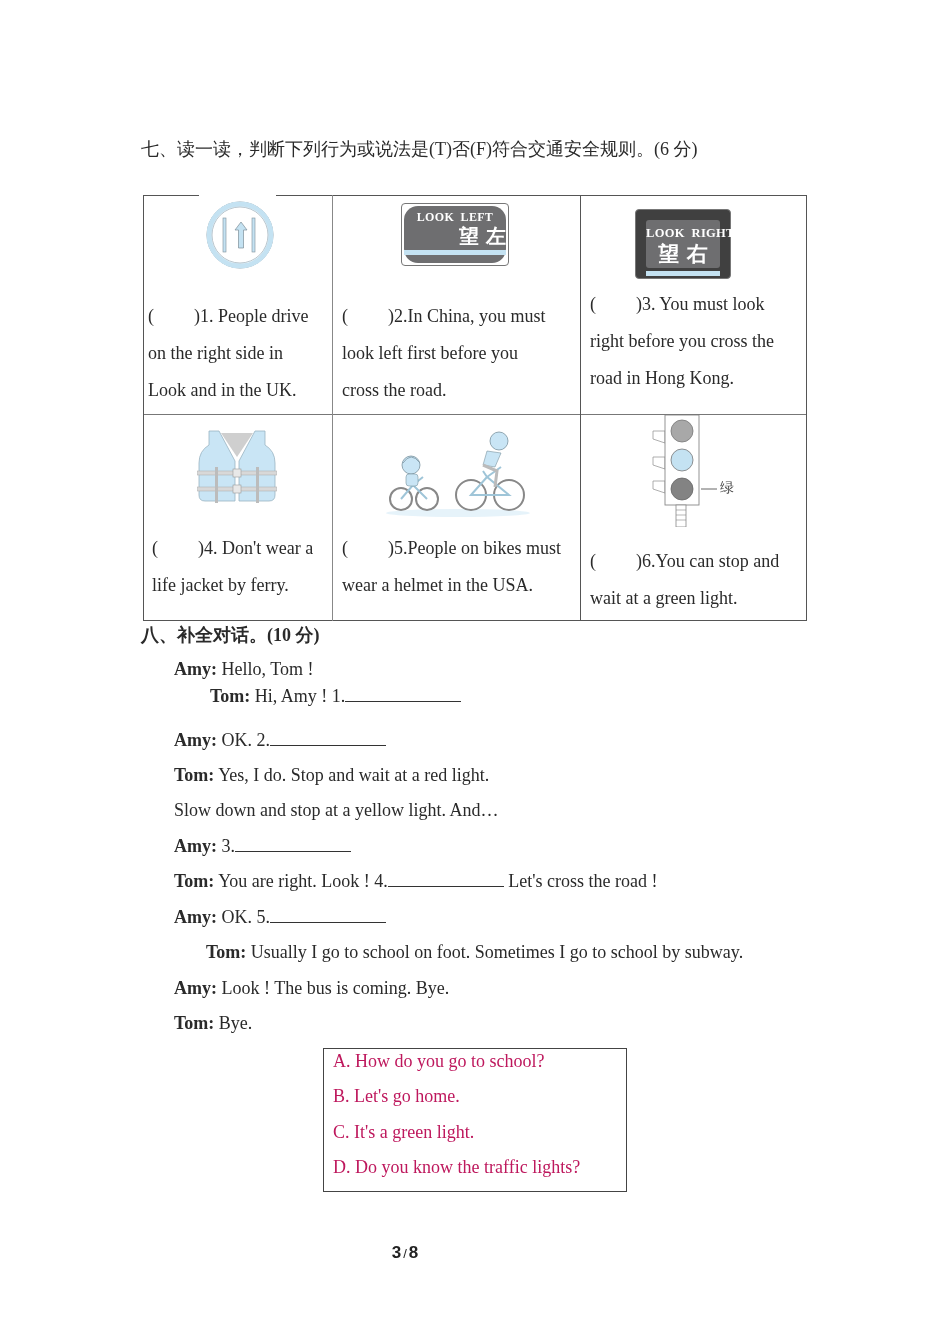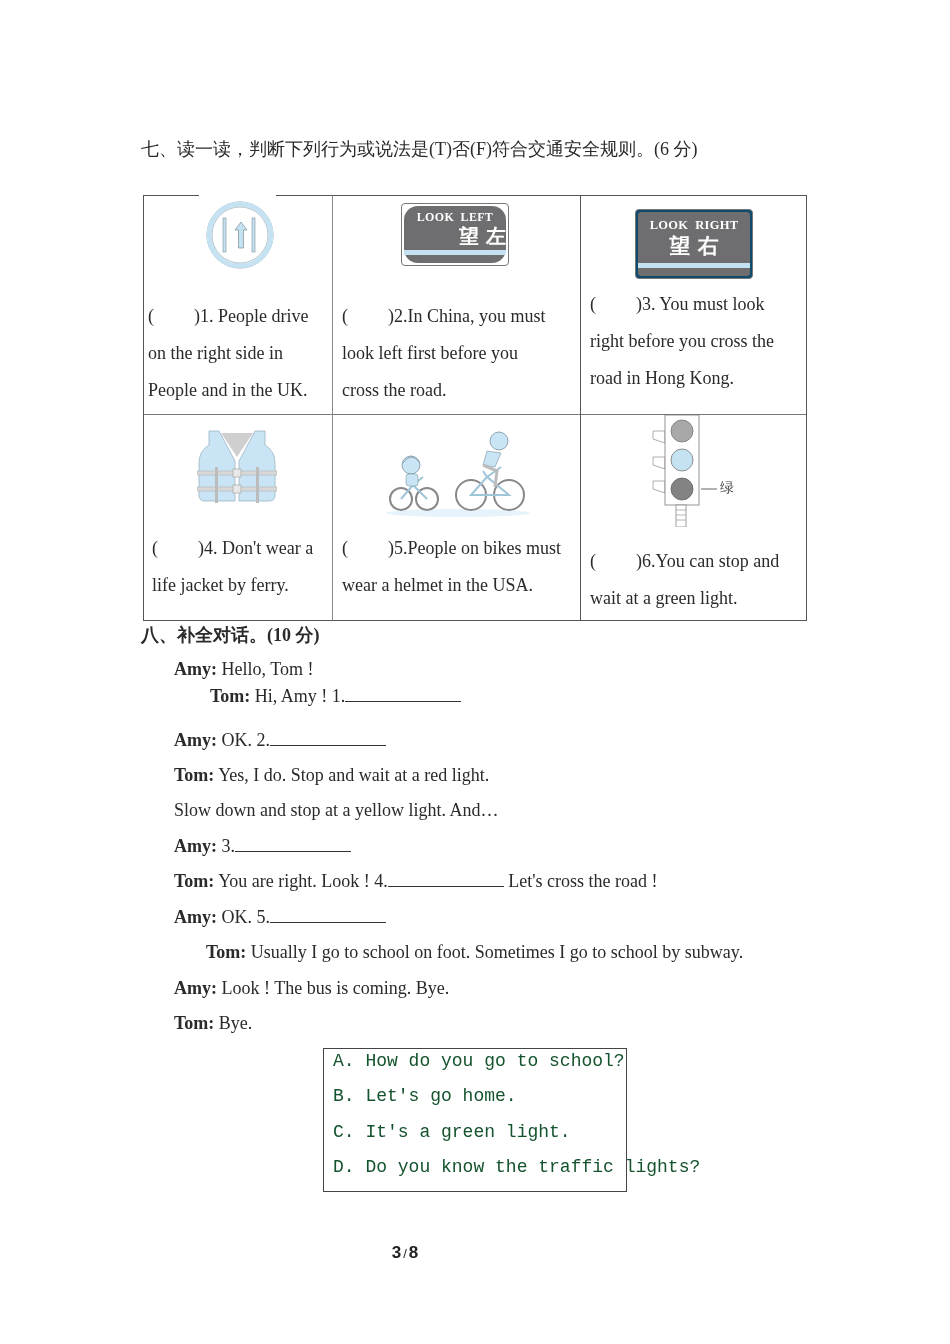--- a/index.html
+++ b/index.html
@@ -18,21 +18,21 @@
     .paren { display: inline-block; width: 46px; }
 
     
     .dlg { position: absolute; left: 174px; font-size: 18px; color: #2a2a2a; white-space: nowrap; }
     .dlg b { font-weight: bold; }
     .blank { display: inline-block; width: 116px; border-bottom: 1.5px solid #333; height: 14px; vertical-align: baseline; }
 
     
     .opts { position: absolute; left: 323px; top: 1048px; width: 304px; height: 144px;
             box-sizing: border-box; border: 1.3px solid #444; }
-    .opt { position: absolute; left: 9px; font-size: 18px; color: #14532d; white-space: nowrap; font-family: Liberation Mono, monospace; }
+    .opt { position: absolute; left: 9px; font-size: 18px; color: #be185d; white-space: nowrap; }
 
     .pager { position: absolute; left: 0; width: 810px; top: 1243px; text-align: center;
              font-family: "Liberation Sans", "DejaVu Sans", sans-serif; font-weight: bold; font-size: 17px; color: #222; }
     .pager .sl { font-weight: normal; font-size: 13px; margin: 0 2px; }
   </style>
 </head>
 <body>
 
 <div id="sec7-title" class="abs sec-title">七、读一读，判断下列行为或说法是(T)否(F)符合交通安全规则。(6 分)</div>
 
@@ -52,41 +52,41 @@
       <circle cx="37" cy="37" r="33" fill="#fff" stroke="#9a9a9a" stroke-width="1"></circle>
       <circle cx="37" cy="37" r="31" fill="none" stroke="#c4e2f2" stroke-width="5"></circle>
       <circle cx="37" cy="37" r="28" fill="none" stroke="#8aa0ad" stroke-width="0.6"></circle>
       <rect x="20" y="20" width="3" height="34" fill="#c4e2f2" stroke="#7d8e98" stroke-width="0.6"></rect>
       <rect x="49" y="20" width="3" height="34" fill="#c4e2f2" stroke="#7d8e98" stroke-width="0.6"></rect>
       <path d="M38 24 L44 32 L40.5 32 L40.5 50 L35.5 50 L35.5 32 L32 32 Z" fill="#c4e2f2" stroke="#7d8e98" stroke-width="0.7"></path>
     </svg>
     <div class="cell-text" style="left:5px;top:103px;width:180px;">
       <div><span class="paren">(</span><span>)1. People drive</span></div>
       <div>on the right side in</div>
-      <div>People and in the UK.</div>
+      <div>Look and in the UK.</div>
     </div>
   </div>
 
   <div class="cell" style="left:190px;top:0;width:248px;height:220px;">
     <div style="position:absolute;left:68px;top:8px;width:108px;height:63px;border:1.2px solid #777;border-radius:4px;background:#fff;padding:2px;box-sizing:border-box;">
       <div style="width:100%;height:100%;background:#6e6e70;border-radius:14px;position:relative;">
         <div style="position:absolute;top:4px;width:100%;text-align:center;color:#fff;font-size:12px;font-weight:bold;letter-spacing:0.3px;white-space:pre;">LOOK  LEFT</div>
         <div style="position:absolute;top:17px;width:100%;text-align:right;color:#fff;font-size:20px;font-weight:bold;font-family:'DejaVu Sans',sans-serif;">望 左</div>
         <div style="position:absolute;left:0;right:0;top:44px;height:5px;background:#c4e2f2;"></div>
       </div>
     </div>
     <div class="cell-text" style="left:9px;top:103px;width:238px;">
       <div><span class="paren">(</span><span>)2.In China, you must</span></div>
       <div>look left first before you</div>
       <div>cross the road.</div>
     </div>
   </div>
 
   <div class="cell" style="left:438px;top:0;width:226px;height:220px;">
-    <div style="position:absolute;left:54px;top:14px;width:118px;height:70px;border:1.2px solid #777;border-radius:4px;background:#0c4a6e;padding:2px;box-sizing:border-box;">
+    <div style="position:absolute;left:54px;top:14px;width:96px;height:70px;border:1.2px solid #777;border-radius:4px;background:#404040;padding:10px;box-sizing:border-box;">
       <div style="width:100%;height:100%;background:#6e6e70;border-radius:3px;position:relative;">
         <div style="position:absolute;top:6px;width:100%;text-align:center;color:#fff;font-size:12.5px;font-weight:bold;letter-spacing:0.3px;white-space:pre;">LOOK  RIGHT</div>
         <div style="position:absolute;top:20px;width:100%;text-align:center;color:#fff;font-size:21px;font-weight:bold;font-family:'DejaVu Sans',sans-serif;">望 右</div>
         <div style="position:absolute;left:0;right:0;top:51px;height:5px;background:#c4e2f2;"></div>
       </div>
     </div>
     <div class="cell-text" style="left:9px;top:91px;width:216px;">
       <div><span class="paren">(</span><span>)3. You must look</span></div>
       <div>right before you cross the</div>
       <div>road in Hong Kong.</div>

